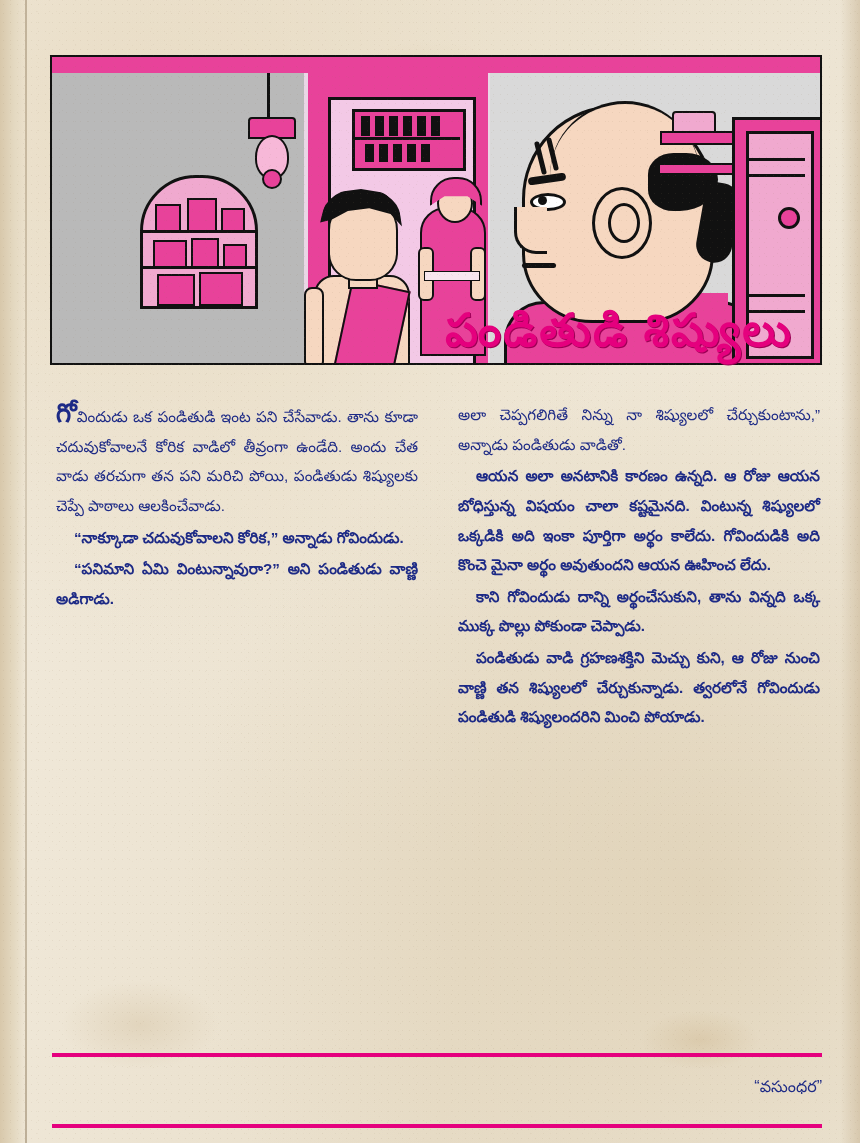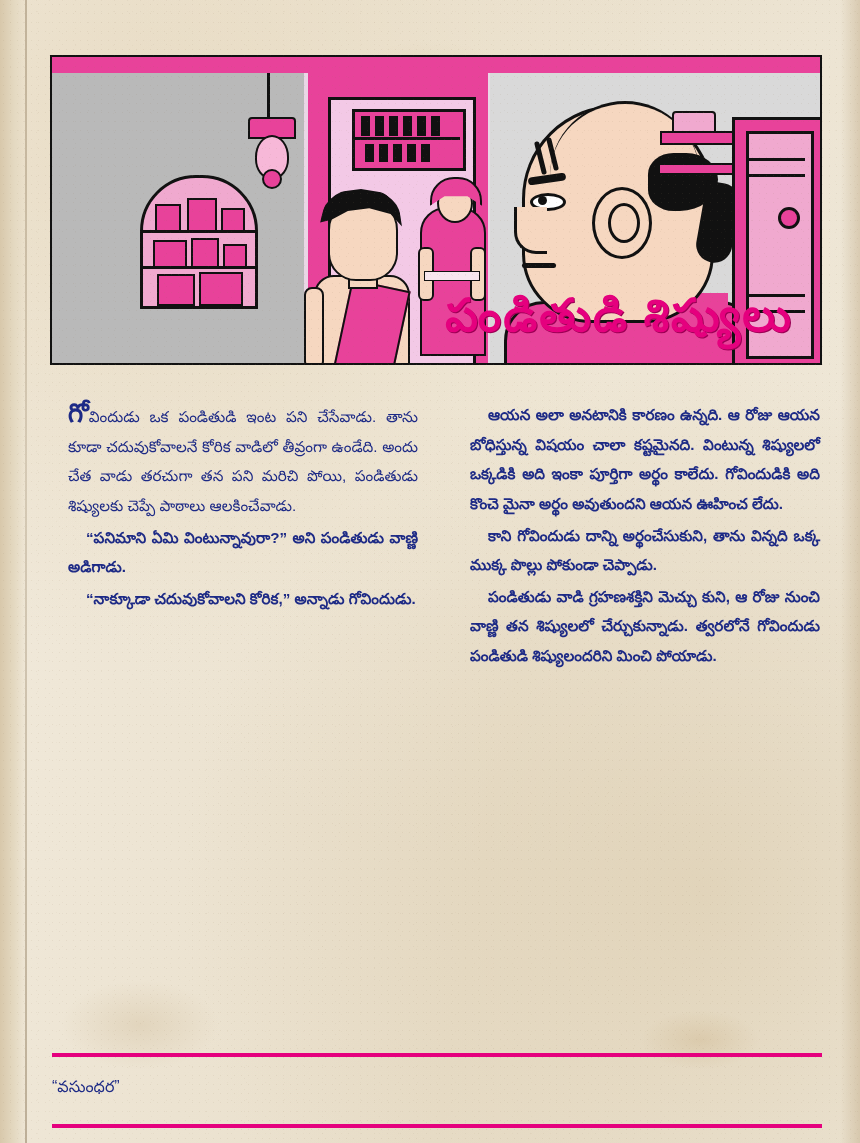--- a/index.html
+++ b/index.html
@@ -152,21 +152,21 @@
 
   
   #title-plate {
     position: absolute;
     left: 412px;
     top: 288px;
     width: 414px;
     height: 80px;
     background: transparent;
     display: flex;
-    align-items: flex-start;
+    align-items: flex-end;
     justify-content: center;
   }
   #title-text {
     font-family: "Liberation Sans", sans-serif;
     font-size: 46px;
     font-weight: bold;
     color: #e5007e;
     letter-spacing: 2px;
     text-shadow: 1px 1px 0 #9c0055;
     white-space: nowrap;
@@ -184,21 +184,21 @@
   }
   .col {
     width: 366px;
     color: #1d2a86;
     font-family: "Liberation Sans", sans-serif;
     font-size: 15.2px;
     line-height: 1.95;
     text-align: justify;
     text-justify: inter-word;
   }
-  .col p { margin: 0 0 2px 16px; }
+  .col p { margin: 0 0 2px 4px; }
   .col p.indent { text-indent: 18px; font-weight: bold; }
   .col p.first::first-letter {
     font-size: 26px;
     line-height: 1;
     font-weight: bold;
   }
 
   
   #rule-top {
     position: absolute;
@@ -209,21 +209,21 @@
   #rule-bottom {
     position: absolute;
     left: 52px; top: 1124px;
     width: 770px; height: 4px;
     background: #e5007e;
   }
   #credit {
     position: absolute;
     left: 52px; top: 1078px;
     width: 770px;
-    text-align: left;
+    text-align: right;
     font-family: "Liberation Sans", sans-serif;
     font-size: 16px;
     color: #1d2a86;
   }
 
   
   .stain { position:absolute; border-radius:50%; pointer-events:none; }
   .s1 { left:640px; top:1010px; width:120px; height:60px; background:radial-gradient(ellipse, rgba(190,160,110,.25), rgba(190,160,110,0) 70%);}
   .s2 { left:60px; top:980px; width:160px; height:90px; background:radial-gradient(ellipse, rgba(185,158,112,.22), rgba(185,158,112,0) 70%);}
   .s3 { left:330px; top:40px; width:200px; height:110px; background:radial-gradient(ellipse, rgba(200,175,130,.18), rgba(200,175,130,0) 70%);}
@@ -326,24 +326,25 @@
 
   </div>
 
   <div id="title-plate">
     <div id="title-text">పండితుడి శిష్యులు</div>
   </div>
 
   <div id="body">
     <div class="col">
       <p class="first">గోవిందుడు ఒక పండితుడి ఇంట పని చేసేవాడు. తాను కూడా చదువుకోవాలనే కోరిక వాడిలో తీవ్రంగా ఉండేది. అందు చేత వాడు తరచుగా తన పని మరిచి పోయి, పండితుడు శిష్యులకు చెప్పే పాఠాలు ఆలకించేవాడు.</p>
+      <p class="indent">“నాక్కూడా చదువుకోవాలని కోరిక,” అన్నాడు గోవిందుడు.</p>
       <p class="indent">“పనిమాని ఏమి వింటున్నావురా?” అని పండితుడు వాణ్ణి అడిగాడు.</p>
-      <p class="indent">“నాక్కూడా చదువుకోవాలని కోరిక,” అన్నాడు గోవిందుడు.</p>
     </div>
     <div class="col">
+      <p>అలా చెప్పగలిగితే నిన్ను నా శిష్యులలో చేర్చుకుంటాను,” అన్నాడు పండితుడు వాడితో.</p>
       <p class="indent">ఆయన అలా అనటానికి కారణం ఉన్నది. ఆ రోజు ఆయన బోధిస్తున్న విషయం చాలా కష్టమైనది. వింటున్న శిష్యులలో ఒక్కడికి అది ఇంకా పూర్తిగా అర్థం కాలేదు. గోవిందుడికి అది కొంచె మైనా అర్థం అవుతుందని ఆయన ఊహించ లేదు.</p>
       <p class="indent">కాని గోవిందుడు దాన్ని అర్థంచేసుకుని, తాను విన్నది ఒక్క ముక్క పొల్లు పోకుండా చెప్పాడు.</p>
       <p class="indent">పండితుడు వాడి గ్రహణశక్తిని మెచ్చు కుని, ఆ రోజు నుంచి వాణ్ణి తన శిష్యులలో చేర్చుకున్నాడు. త్వరలోనే గోవిందుడు పండితుడి శిష్యులందరిని మించి పోయాడు.</p>
     </div>
   </div>
 
   <div id="rule-top"></div>
   <div id="credit">“వసుంధర”</div>
   <div id="rule-bottom"></div>
 

